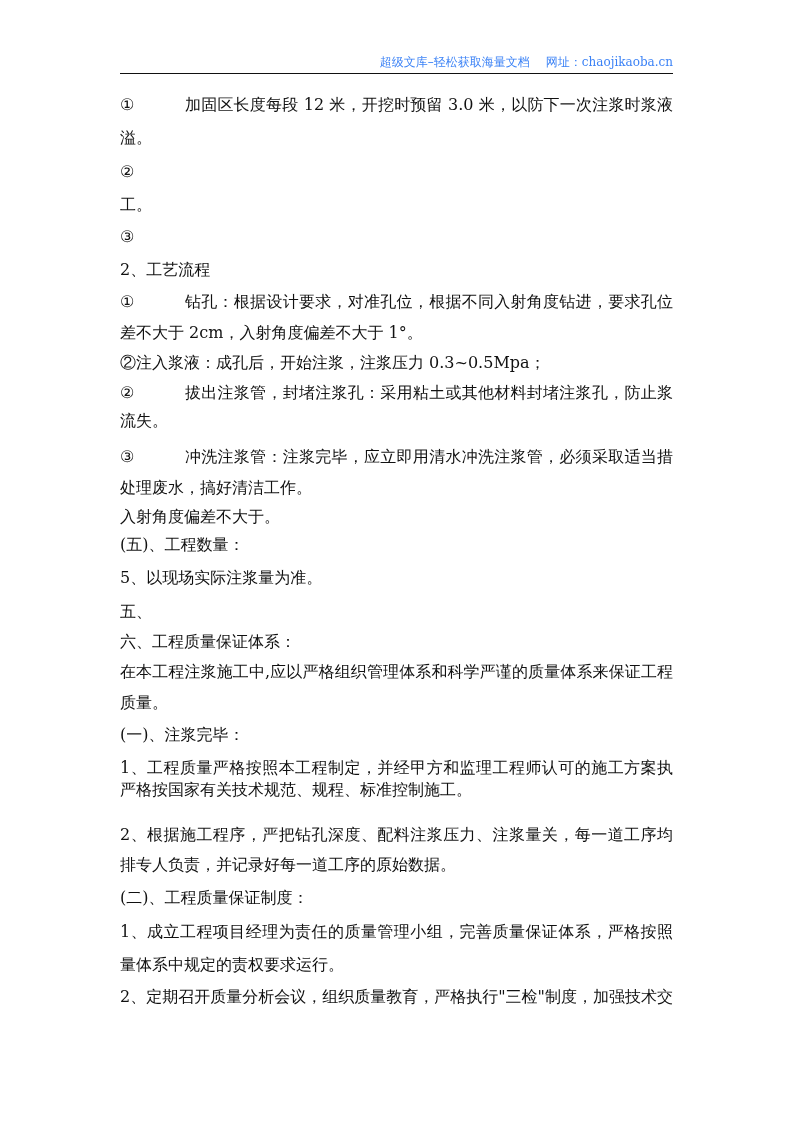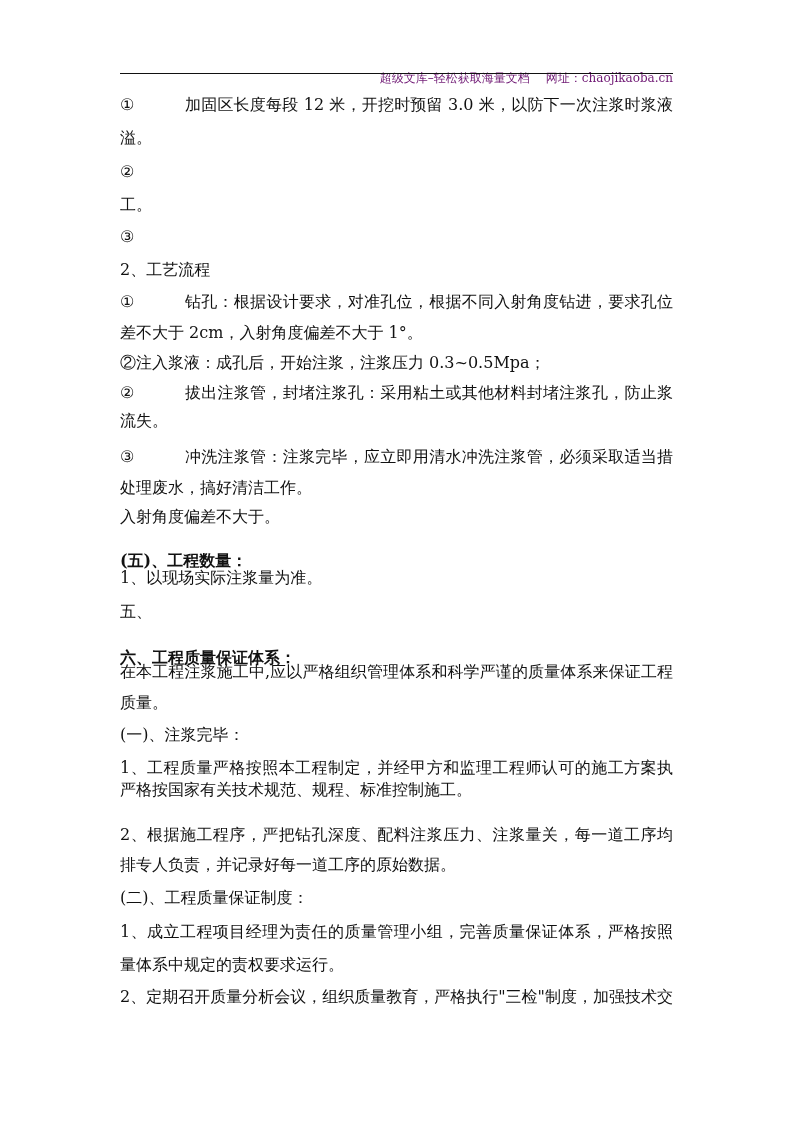--- a/index.html
+++ b/index.html
@@ -17,23 +17,22 @@
     }
     .page-header {
       position: absolute;
       left: 120px;
       width: 553px;
       top: 54px;
       height: 16px;
       text-align: right;
       font-size: 12px;
       line-height: 16px;
-      color: #701a75;
+      color: #3b82f6;
       white-space: nowrap;
-      margin-top: 16px;
     }
     .page-header .gap { display: inline-block; width: 16px; }
     .header-rule {
       position: absolute;
       left: 120px;
       width: 553px;
       top: 73px;
       height: 0;
       border-top: 1px solid #111111;
     }
@@ -44,21 +43,21 @@
       height: 22px;
       font-size: 16px;
       line-height: 22px;
       display: flex;
       white-space: nowrap;
     }
     .line .marker { flex: 0 0 auto; }
     .line .marker.tab { width: 65px; }
     .line .text { flex: 1 1 auto; text-align: left; white-space: normal; overflow: hidden; }
     .line.full .text { text-align: justify; text-align-last: justify; }
-    .line.bold { font-weight: bold; margin-top: 16px; }
+    .line.bold { font-weight: normal; }
   </style>
 </head>
 <body>
 
 <div class="page-header">
   <span>超级文库–轻松获取海量文档</span><span class="gap"></span><span>网址：</span><span>chaojikaoba.cn</span>
 </div>
 <div class="header-rule"></div>
 
 <div>
@@ -105,21 +104,21 @@
   <div class="line" style="top:477px">
     <span class="text">处理废水，搞好清洁工作。</span>
   </div>
   <div class="line" style="top:506px">
     <span class="text">入射角度偏差不大于。</span>
   </div>
   <div class="line bold" style="top:534px">
     <span class="text">(五)、工程数量：</span>
   </div>
   <div class="line" style="top:567px">
-    <span class="text">1、以现场实际注浆量为准。</span>
+    <span class="text">5、以现场实际注浆量为准。</span>
   </div>
   <div class="line" style="top:601px">
     <span class="marker tab">五、</span>
   </div>
   <div class="line bold" style="top:631px">
     <span class="text">六、工程质量保证体系：</span>
   </div>
   <div class="line full" style="top:661px">
     <span class="text">在本工程注浆施工中,应以严格组织管理体系和科学严谨的质量体系来保证工程</span>
   </div>

